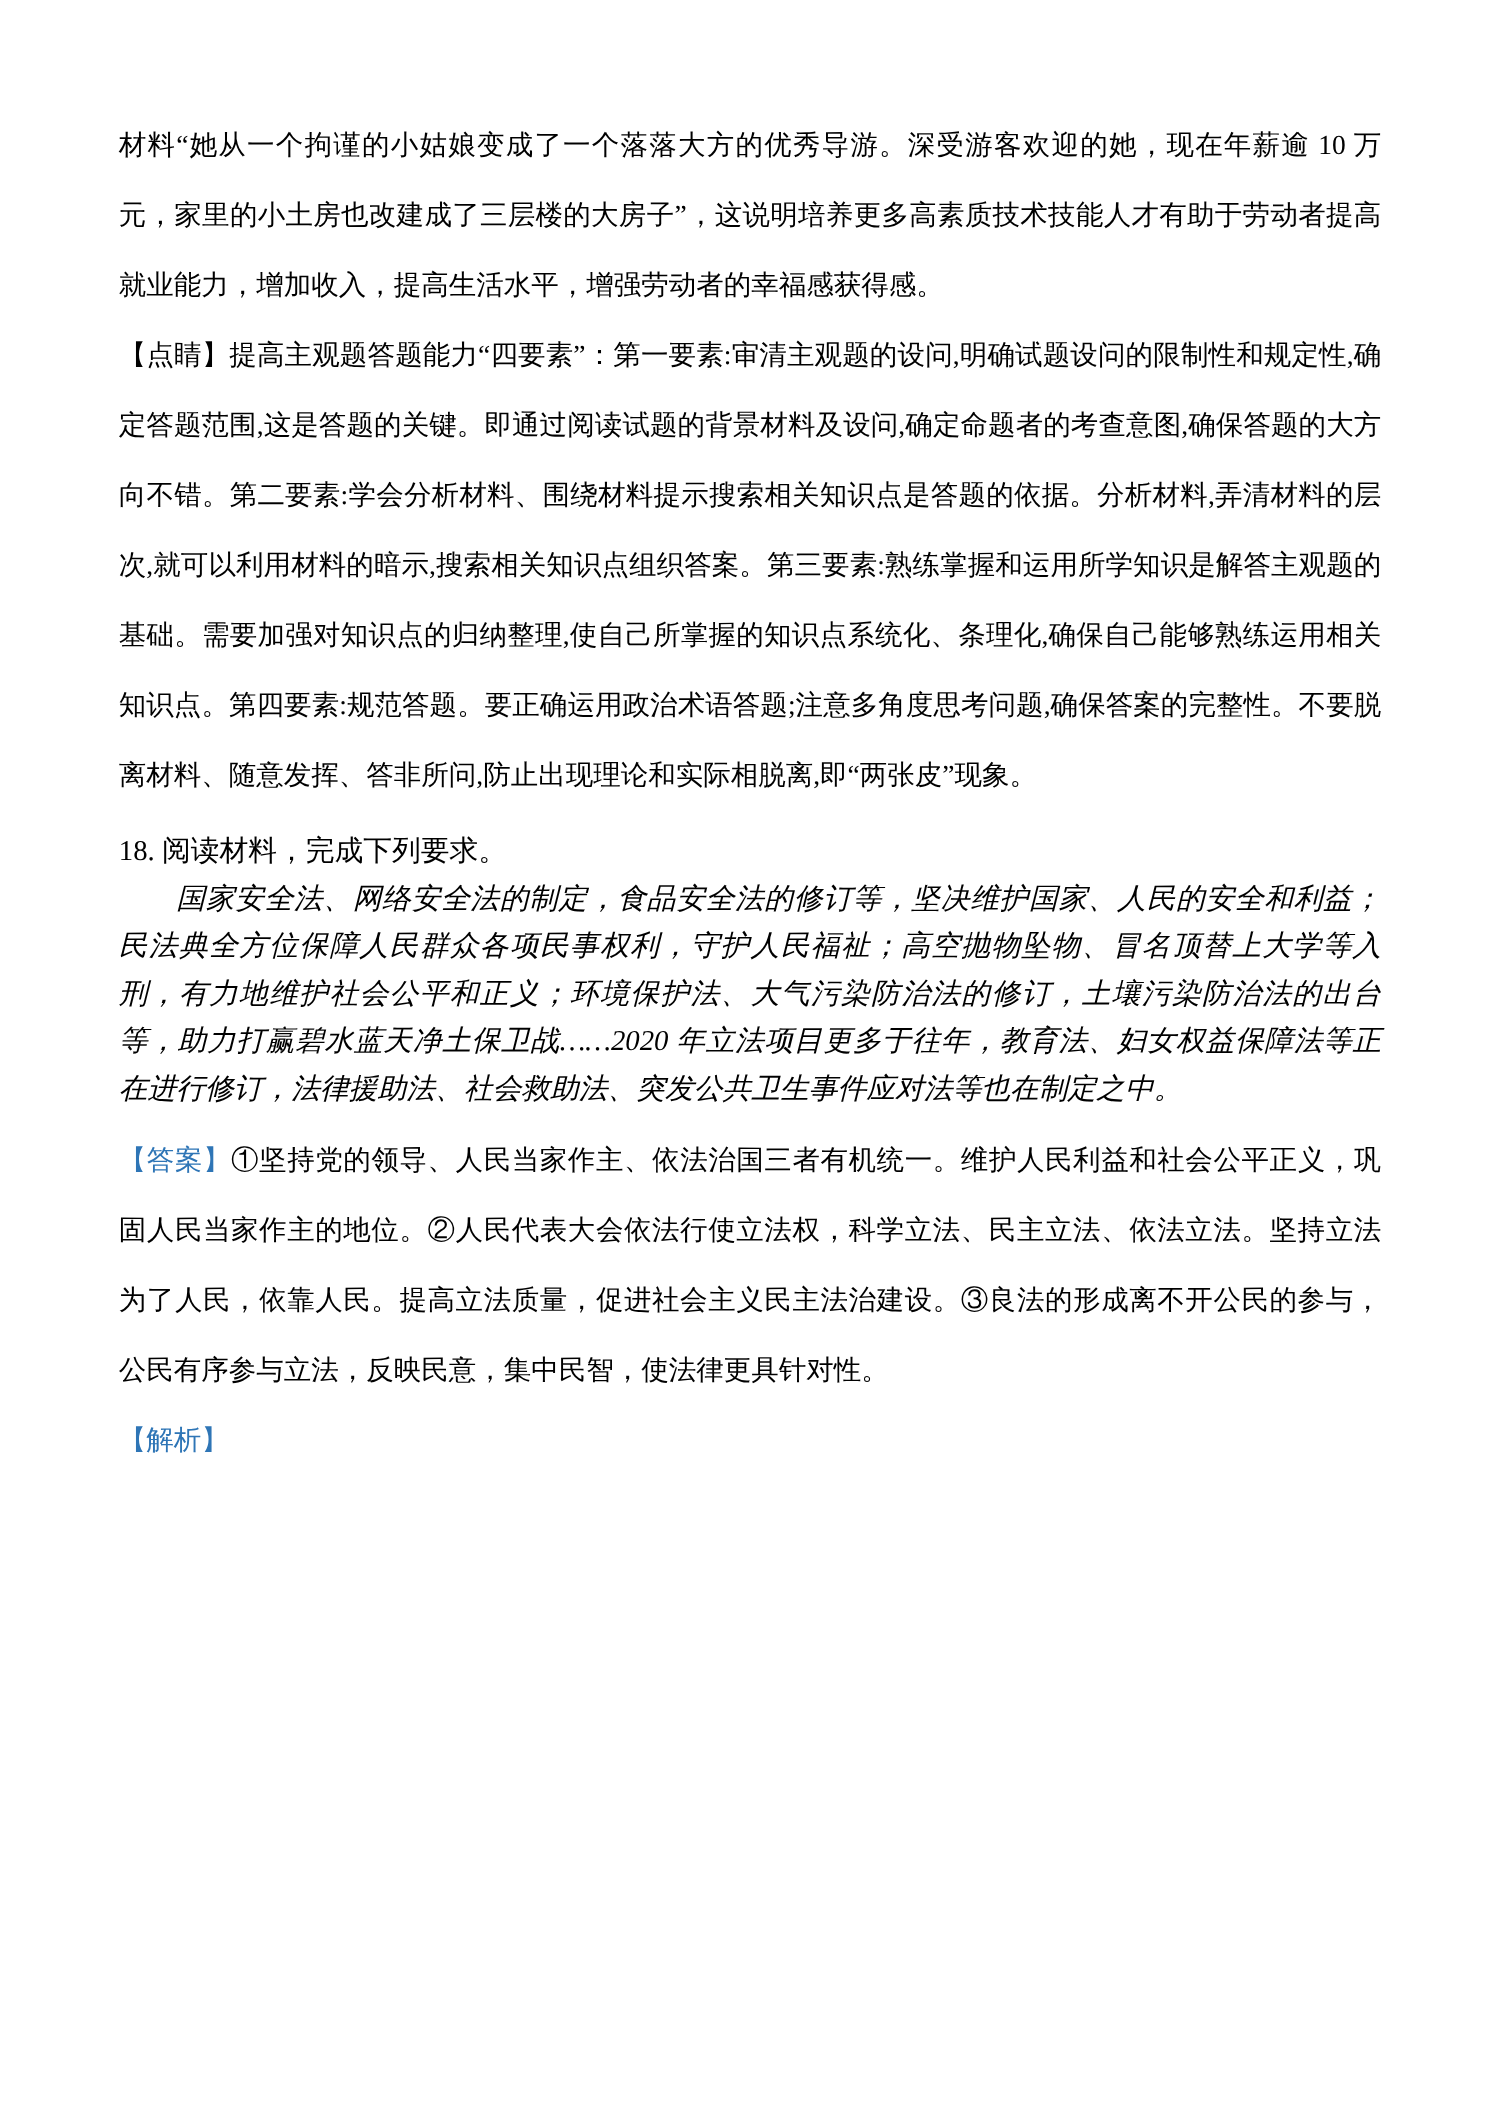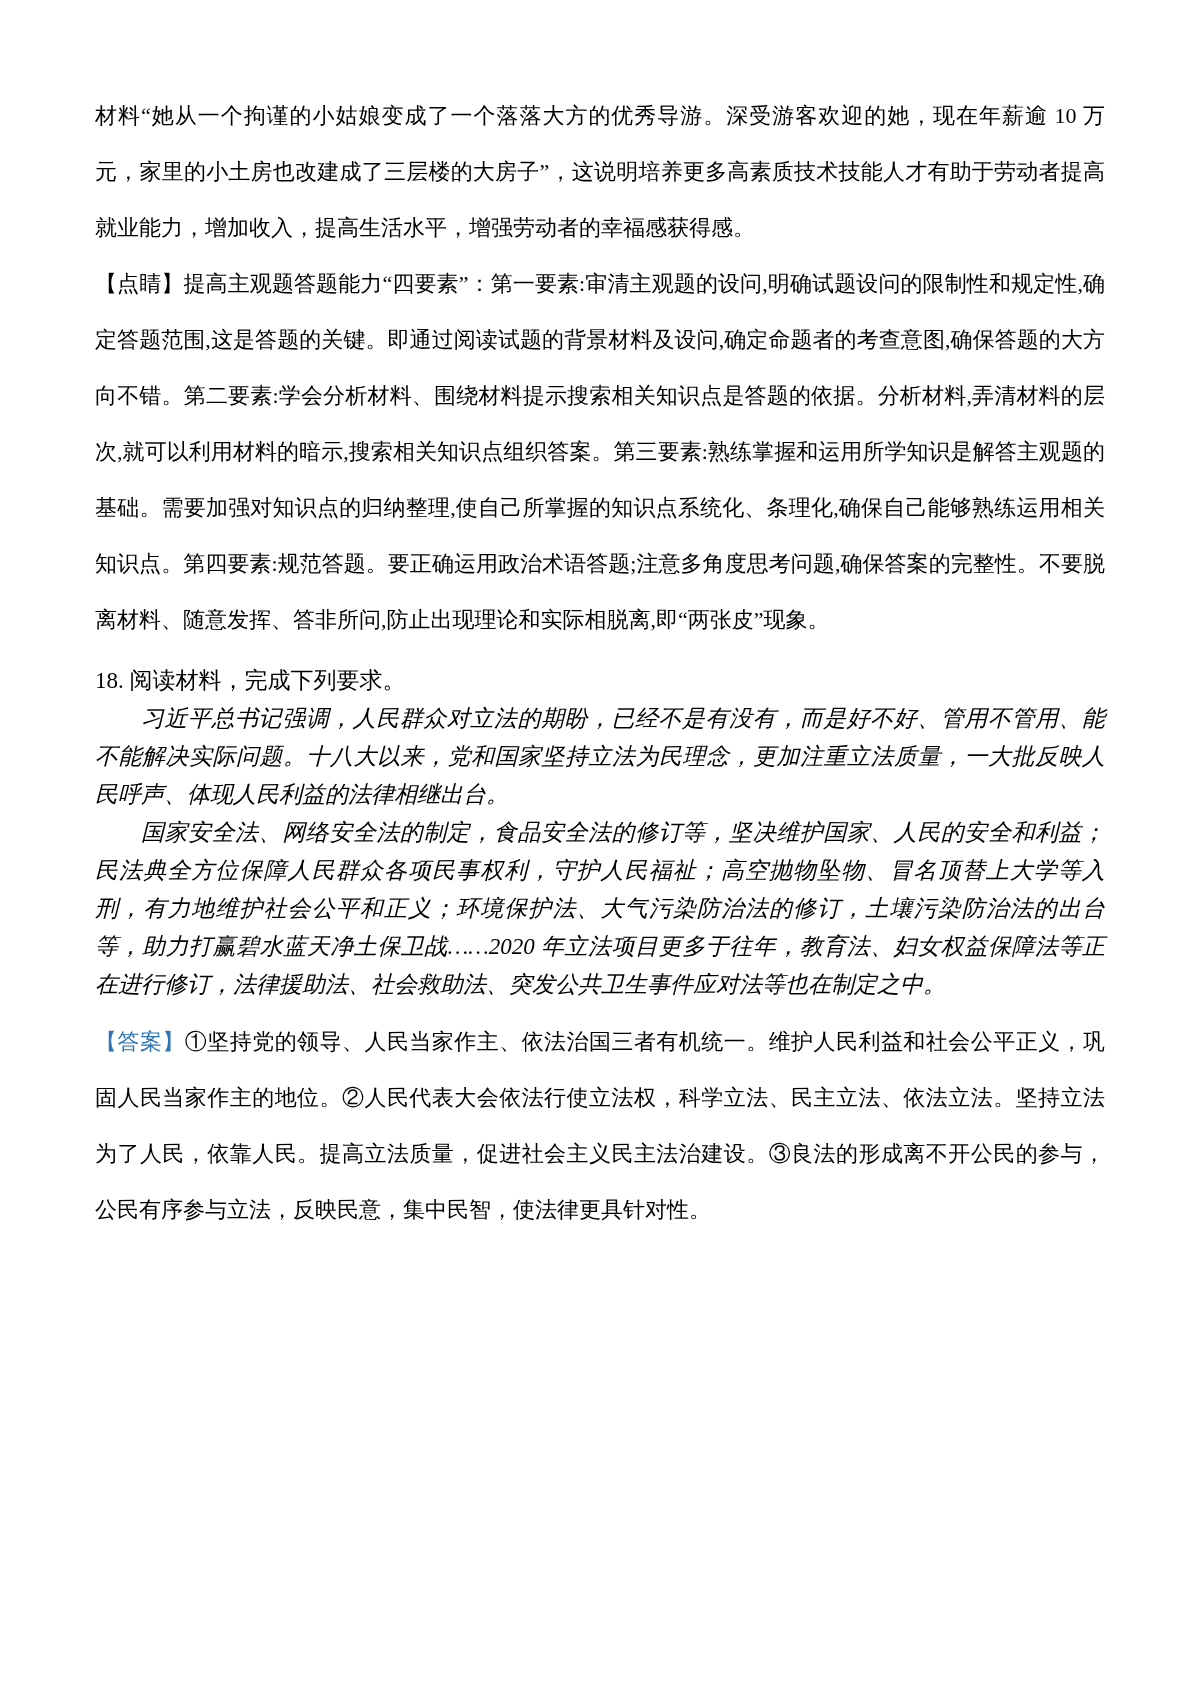--- a/index.html
+++ b/index.html
@@ -56,25 +56,25 @@
 
 <div class="page">
 
   <p class="para-wide">材料“她从一个拘谨的小姑娘变成了一个落落大方的优秀导游。深受游客欢迎的她，现在年薪逾 10 万元，家里的小土房也改建成了三层楼的大房子”，这说明培养更多高素质技术技能人才有助于劳动者提高就业能力，增加收入，提高生活水平，增强劳动者的幸福感获得感。</p>
 
   <p class="para-wide"><span>【点睛】</span><span>提高主观题答题能力“四要素”：第一要素:审清主观题的设问,明确试题设问的限制性和规定性,确定答题范围,这是答题的关键。即通过阅读试题的背景材料及设问,确定命题者的考查意图,确保答题的大方向不错。第二要素:学会分析材料、围绕材料提示搜索相关知识点是答题的依据。分析材料,弄清材料的层次,就可以利用材料的暗示,搜索相关知识点组织答案。第三要素:熟练掌握和运用所学知识是解答主观题的基础。需要加强对知识点的归纳整理,使自己所掌握的知识点系统化、条理化,确保自己能够熟练运用相关知识点。第四要素:规范答题。要正确运用政治术语答题;注意多角度思考问题,确保答案的完整性。不要脱离材料、随意发挥、答非所问,防止出现理论和实际相脱离,即“两张皮”现象。</span></p>
 
   <div class="sec-question">
     <p class="para-tight">18. 阅读材料，完成下列要求。</p>
 
-    <p class="para-tight kaiti indent2">习近平总书记强调，人民群众对立法的期盼，已经不是有没有，而是好不好、管用不管用、能不能解决实际问题。十八大以来，党和国家坚持立法为民理念，更加注重立法质量，一大批反映人民呼声、体现人民利益的法律相继出台。</p>
 
     <p class="para-tight kaiti indent2">国家安全法、网络安全法的制定，食品安全法的修订等，坚决维护国家、人民的安全和利益；民法典全方位保障人民群众各项民事权利，守护人民福祉；高空抛物坠物、冒名顶替上大学等入刑，有力地维护社会公平和正义；环境保护法、大气污染防治法的修订，土壤污染防治法的出台等，助力打赢碧水蓝天净土保卫战……2020 年立法项目更多于往年，教育法、妇女权益保障法等正在进行修订，法律援助法、社会救助法、突发公共卫生事件应对法等也在制定之中。</p>
 
 
   </div>
 
   <div class="sec-answer">
     <p class="para-wide"><span class="blue-label">【答案】</span><span>①坚持党的领导、人民当家作主、依法治国三者有机统一。维护人民利益和社会公平正义，巩固人民当家作主的地位。②人民代表大会依法行使立法权，科学立法、民主立法、依法立法。坚持立法为了人民，依靠人民。提高立法质量，促进社会主义民主法治建设。③良法的形成离不开公民的参与，公民有序参与立法，反映民意，集中民智，使法律更具针对性。</span></p>
 
+    <p class="para-wide"><span class="blue-label">【解析】</span></p>
   </div>
 
 </div>
 
 </body></html>

